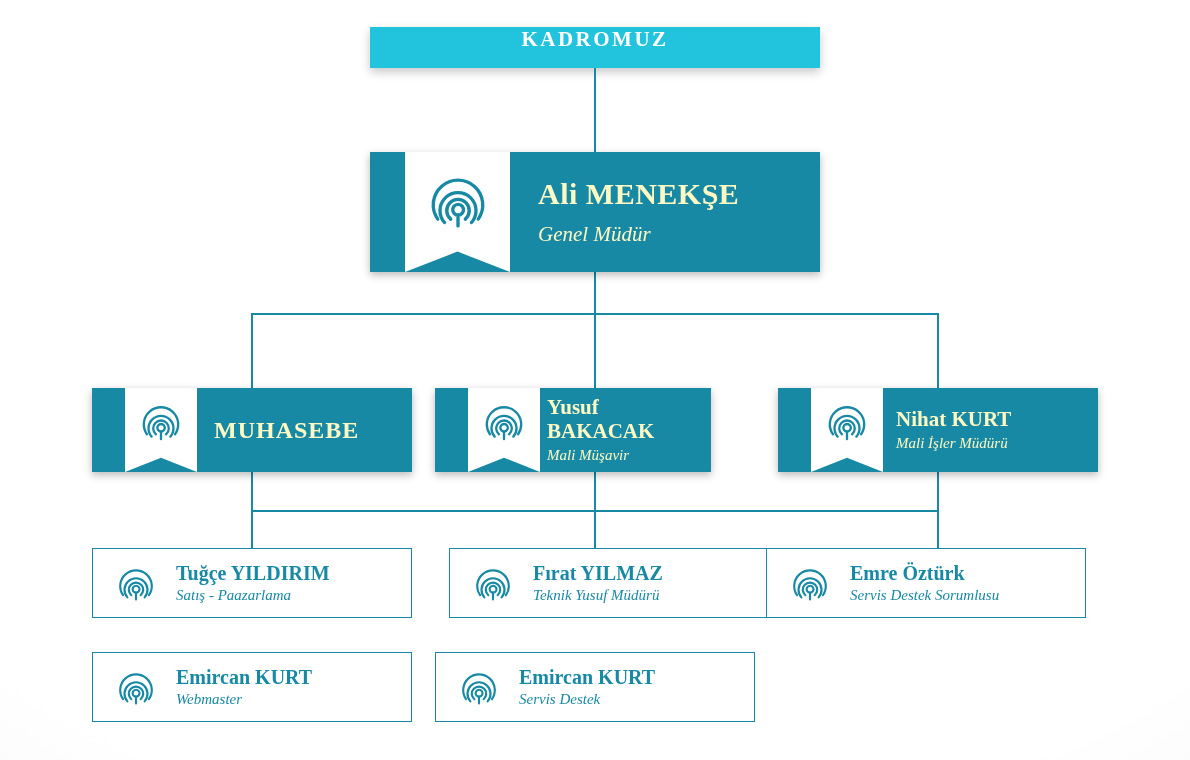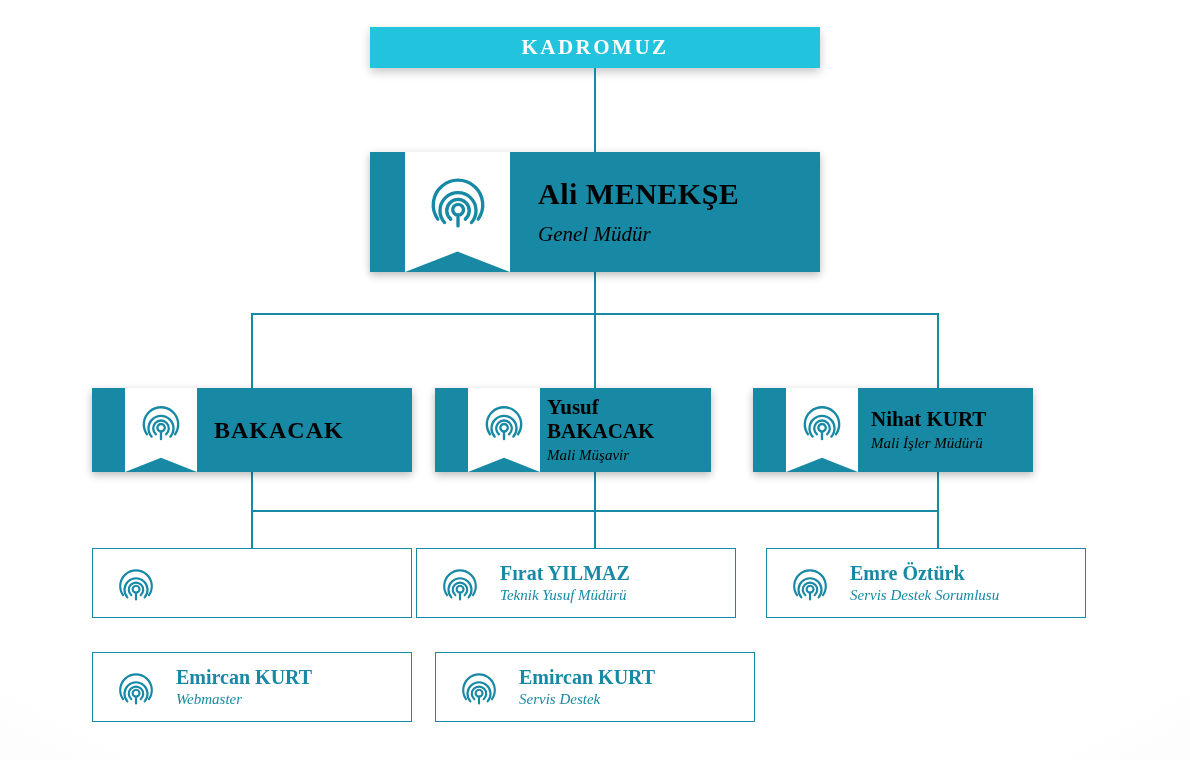--- a/index.html
+++ b/index.html
@@ -4,27 +4,27 @@
 <style>
   * { box-sizing: border-box; }
   html, body { margin: 0; padding: 0; background: #ffffff; }
   .stage {
     position: relative; width: 1190px; height: 760px; overflow: hidden;
     font-family: "Liberation Serif", serif;
     background: radial-gradient(130% 130% at 50% 42%, #ffffff 52%, #ededed 100%);
   }
   .banner {
     position: absolute; left: 370px; top: 27px; width: 450px; height: 41px;
-    background: #22c3dd; color: #ffffff; display: flex; align-items: center; justify-content: center;
+    background: #22c3dd; color: #ffffff; display: flex; align-items: flex-start; justify-content: center;
     font-weight: bold; font-size: 21px; letter-spacing: 2.5px;
     box-shadow: 0 4px 9px rgba(0,0,0,.22);
   }
   .line { position: absolute; background: #1789a5; }
   .node {
-    position: absolute; background: #1789a5; color: #000000;
+    position: absolute; background: #1789a5; color: #fef9c3;
     box-shadow: 0 3px 8px rgba(0,0,0,.28);
   }
   .ribbon {
     position: absolute; top: 0; height: 100%; background: #ffffff; color: #1789a5;
     clip-path: polygon(0 0, 100% 0, 100% 100%, 50% 83%, 0 100%);
     display: flex; justify-content: center;
   }
   .node-text { height: 100%; display: flex; flex-direction: column; justify-content: center; }
   .name { font-weight: bold; line-height: 1.12; }
   .role { font-style: italic; font-weight: normal; line-height: 1.2; }
@@ -90,64 +90,68 @@
     </div>
   </div>
 
   <div class="node mid" style="left:92px;top:388px;width:320px;height:84px">
     <div class="ribbon" style="left:33px;width:72px">
       <svg class="fp" viewBox="0 0 64 64" style="width:50px;height:50px;margin-top:8px">
           <use href="#fp"></use>
         </svg>
     </div>
     <div class="node-text" style="margin-left:122px">
-      <div class="name caps">BAKACAK</div>
+      <div class="name caps">MUHASEBE</div>
     </div>
   </div>
 
   <div class="node mid" style="left:435px;top:388px;width:276px;height:84px">
     <div class="ribbon" style="left:33px;width:72px">
       <svg class="fp" viewBox="0 0 64 64" style="width:50px;height:50px;margin-top:8px">
           <use href="#fp"></use>
         </svg>
     </div>
     <div class="node-text" style="margin-left:112px">
       <div class="name">Yusuf BAKACAK</div>
       <div class="role">Mali Müşavir</div>
     </div>
   </div>
 
-  <div class="node mid" style="left:753px;top:388px;width:280px;height:84px">
+  <div class="node mid" style="left:778px;top:388px;width:320px;height:84px">
     <div class="ribbon" style="left:33px;width:72px">
       <svg class="fp" viewBox="0 0 64 64" style="width:50px;height:50px;margin-top:8px">
           <use href="#fp"></use>
         </svg>
     </div>
     <div class="node-text" style="margin-left:118px">
       <div class="name">Nihat KURT</div>
       <div class="role">Mali İşler Müdürü</div>
     </div>
   </div>
 
   <div class="leaf" style="left:92px;top:548px">
     <svg class="fp" viewBox="0 0 64 64" style="width:46px;height:46px">
         <use href="#fp"></use>
       </svg>
+    <div>
+      <div class="name">Tuğçe YILDIRIM</div>
+      <div class="role">Satış - Paazarlama</div>
+    </div>
   </div>
   <div class="leaf" style="left:92px;top:652px">
     <svg class="fp" viewBox="0 0 64 64" style="width:46px;height:46px">
         <use href="#fp"></use>
       </svg>
     <div>
       <div class="name">Emircan KURT</div>
       <div class="role">Webmaster</div>
     </div>
   </div>
 
-  <div class="leaf" style="left:416px;top:548px">
+  <div class="leaf" style="left:449px;top:548px">
     <svg class="fp" viewBox="0 0 64 64" style="width:46px;height:46px">
         <use href="#fp"></use>
       </svg>
     <div>
       <div class="name">Fırat YILMAZ</div>
       <div class="role">Teknik Yusuf Müdürü</div>
     </div>
   </div>
   <div class="leaf" style="left:435px;top:652px">
     <svg class="fp" viewBox="0 0 64 64" style="width:46px;height:46px">

